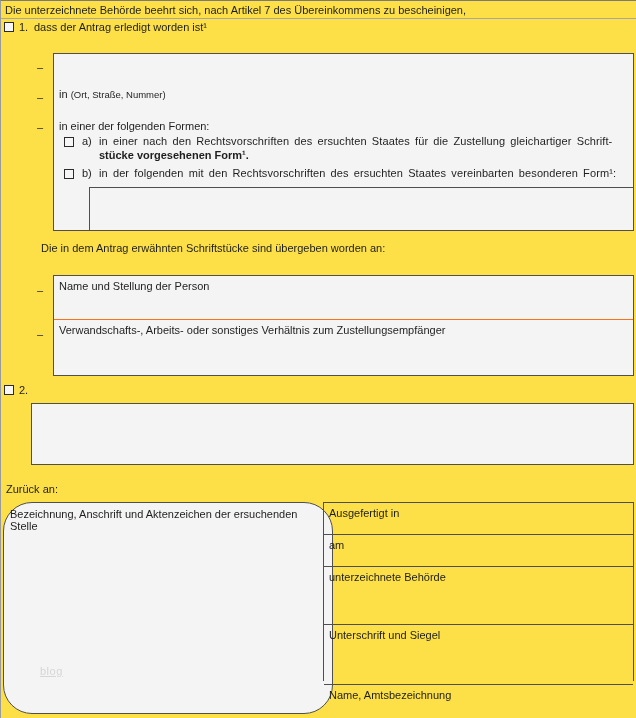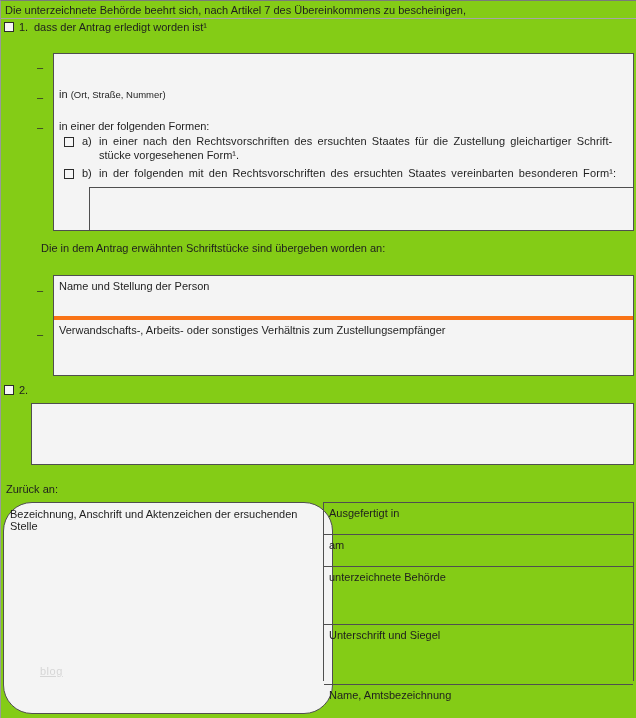--- a/index.html
+++ b/index.html
@@ -1,21 +1,21 @@
 <!DOCTYPE html>
 <html><head>
 <meta charset="utf-8">
 <style>
   * { margin: 0; padding: 0; box-sizing: border-box; }
   html, body { background: #e8e8e8; }
   .page {
     position: relative;
     width: 636px;
     height: 718px;
-    background: #84cc16;
+    background: #fde047;
     font-family: "Liberation Sans", "DejaVu Sans", sans-serif;
     font-size: 11px;
     color: #1e1e1e;
     border-top: 1px solid #7a7a7a;
     border-left: 1px solid #9a9a9a;
     overflow: hidden;
   }
   .abs { position: absolute; }
   .hairline { position: absolute; height: 1px; background: #a6a6a6; }
   .box { position: absolute; border: 1px solid #4f4f4f; background: #f4f4f4; }
@@ -58,35 +58,35 @@
       <div class="row-label">
         <span>in</span>
         <span class="hint">(Ort, Straße, Nummer)</span>
       </div>
     </div>
     <div class="abs" style="left:5px; top:66px;">in einer der folgenden Formen:</div>
 
     <div class="checkbox" style="left:10px; top:83px;"></div>
     <div class="abs" style="left:28px; top:81px;">a)</div>
     <div class="abs opt-line" style="left:45px; top:81px;">in einer nach den Rechtsvorschriften des ersuchten Staates für die Zustellung gleichartiger Schrift-</div>
-    <div class="abs" style="left:45px; top:95px;">stücke vorgesehenen Form¹.</div>
+    <div class="abs" style="left:45px; top:95px;font-weight:bold;">stücke vorgesehenen Form¹.</div>
 
     <div class="checkbox" style="left:10px; top:115px;"></div>
     <div class="abs" style="left:28px; top:113px;">b)</div>
     <div class="abs opt-line" style="left:45px; top:113px;">in der folgenden mit den Rechtsvorschriften des ersuchten Staates vereinbarten besonderen Form¹:</div>
   </div>
 
   <div class="box" style="left:88px; top:186px; width:545px; height:44px;"></div>
 
   <div class="abs" style="left:40px; top:241px;">Die in dem Antrag erwähnten Schriftstücke sind übergeben worden an:</div>
 
   <div class="dash" style="left:36px; top:283px;">–</div>
   <div class="dash" style="left:36px; top:327px;">–</div>
   <div class="box" style="left:52px; top:274px; width:581px; height:101px;">
-    <div class="abs" style="left:0; top:0; width:100%; height:44px; border-bottom:4px solid #f97316;">
+    <div class="abs" style="left:0; top:0; width:100%; height:44px; border-bottom:1px solid #f97316;">
       <div class="row-label">Name und Stellung der Person</div>
     </div>
     <div class="abs" style="left:0; top:44px; width:100%; height:56px;">
       <div class="row-label">Verwandschafts-, Arbeits- oder sonstiges Verhältnis zum Zustellungsempfänger</div>
     </div>
   </div>
 
   <div class="checkbox" style="left:3px; top:384px;"></div>
   <div class="abs num-row" style="left:18px; top:383px; width:600px;">
     <span class="num">2.</span>

